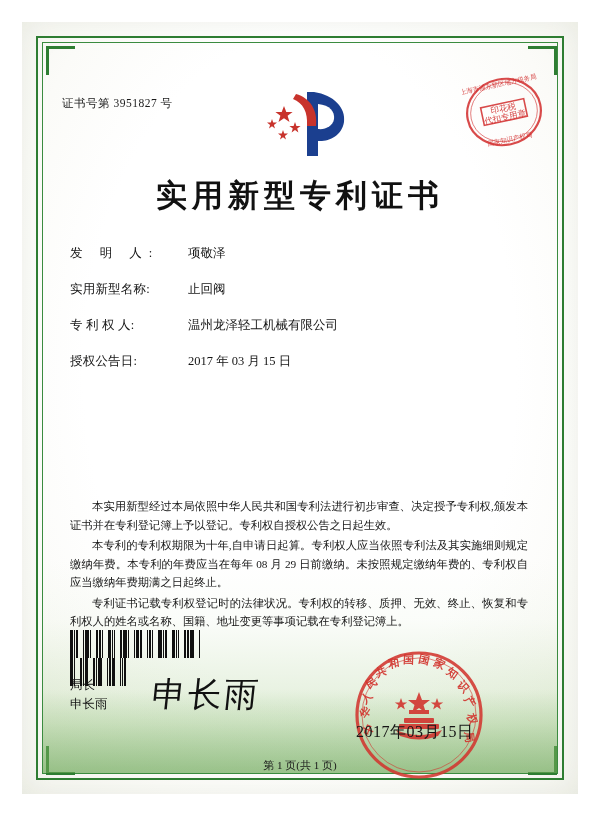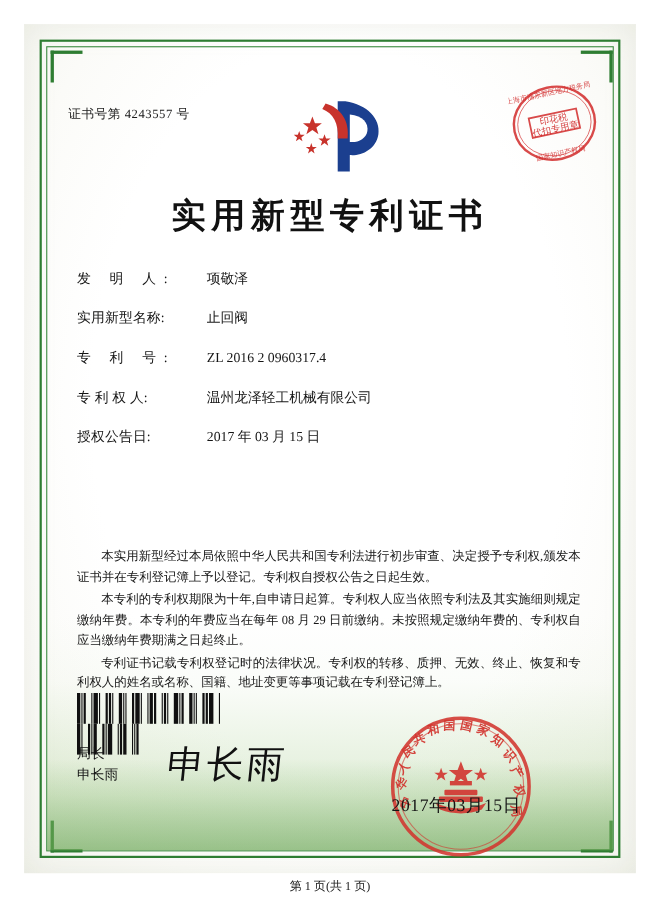--- a/index.html
+++ b/index.html
@@ -218,21 +218,21 @@
     left: 356px;
     top: 722px;
     font-size: 16px;
     color: #151515;
     letter-spacing: 0.5px;
   }
   .page-foot {
     position: absolute;
     left: 0;
     right: 0;
-    top: 798px;
+    top: 758px;
     text-align: center;
     font-size: 11px;
     color: #1a1a1a;
   }
   svg { display: block; }
 </style>
 </head>
 <body>
 
 <div class="page">
@@ -241,21 +241,21 @@
   <div class="border-outer"></div>
   <div class="border-inner"></div>
   <div class="corner tl"></div>
   <div class="corner tr"></div>
   <div class="corner bl"></div>
   <div class="corner br"></div>
 
   <div class="bottom-wash"></div>
   <div class="bottom-wash2"></div>
 
-  <div class="cert-no">证书号第 4243557 号</div>
+  <div class="cert-no">证书号第 3951827 号</div>
 
   <div class="emblem">
     <svg width="86" height="76" viewBox="0 0 86 76">
 
       <path d="M52 6 C72 9, 84 22, 82 36 C80 50, 66 56, 56 55 L56 70 L45 70 L45 6 Z" fill="#1b3f8f"></path>
       <path d="M56 18 C68 19, 73 26, 72 33 C71 40, 63 44, 56 43 Z" fill="#ffffff"></path>
 
       <path d="M34 8 C48 12, 56 24, 54 40 L45 40 C46 26, 41 17, 31 13 Z" fill="#c8332c"></path>
 
       <g fill="#c8332c">
@@ -284,24 +284,20 @@
   <div class="title">实用新型专利证书</div>
 
   <div class="fields">
     <div class="field-row">
       <span class="field-label sp">发 明 人:</span>
       <span class="field-value">项敬泽</span>
     </div>
     <div class="field-row">
       <span class="field-label">实用新型名称:</span>
       <span class="field-value">止回阀</span>
-    </div>
-    <div class="field-row">
-      <span class="field-label sp">专 利 号:</span>
-      <span class="field-value">ZL 2016 2 0960317.4</span>
     </div>
     <div class="field-row">
       <span class="field-label">专 利 权 人:</span>
       <span class="field-value">温州龙泽轻工机械有限公司</span>
     </div>
     <div class="field-row">
       <span class="field-label">授权公告日:</span>
       <span class="field-value">2017 年 03 月 15 日</span>
     </div>
   </div>

